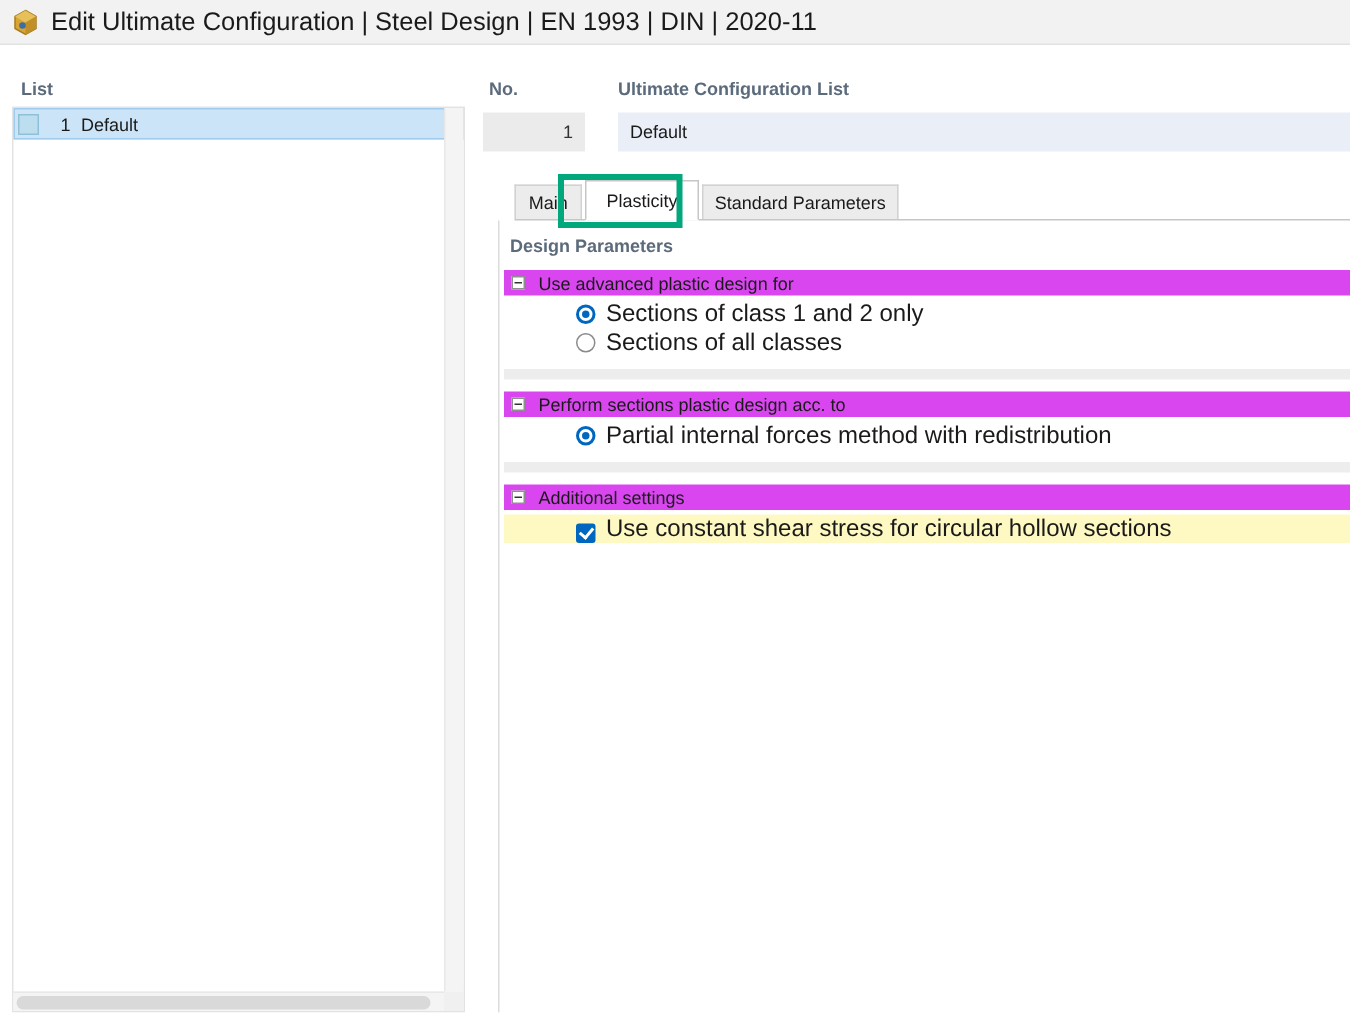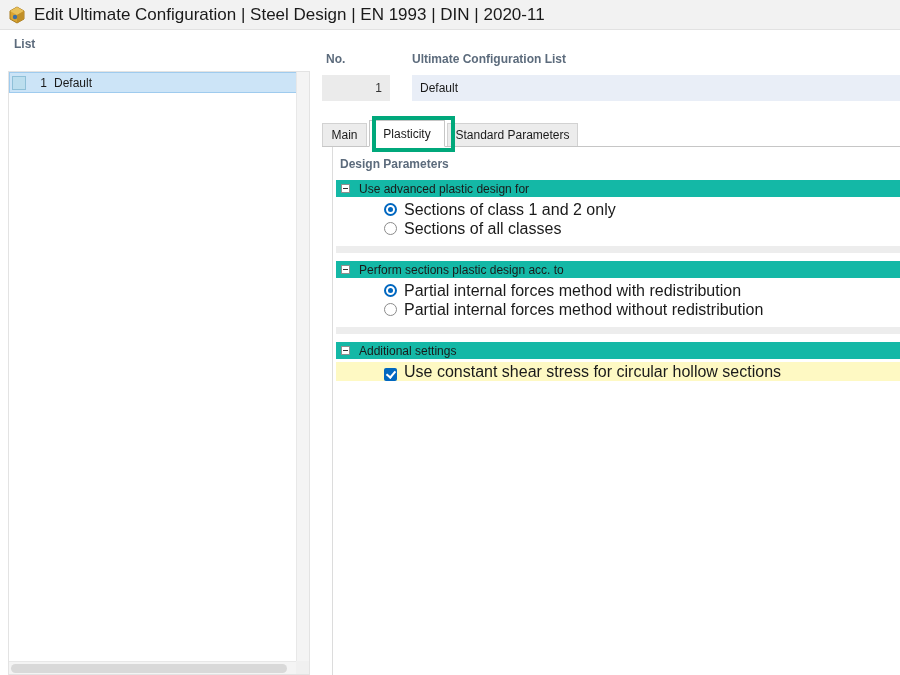--- a/index.html
+++ b/index.html
@@ -27,38 +27,38 @@
   .hthumb{position:absolute;left:2px;top:2px;height:9px;width:276px;background:#d9d9d9;border-radius:5px;}
   .scroll-corner{position:absolute;right:0;bottom:0;width:13px;height:13px;background:#f0f0f0;}
 
   
   .no-field{position:absolute;left:322px;top:75px;width:68px;height:26px;background:#ebebeb;
     font-size:12px;color:#333;text-align:right;line-height:26px;padding-right:8px;}
   .name-field{position:absolute;left:412px;top:75px;width:488px;height:26px;background:#e9eef7;
     font-size:12px;color:#1a1a1a;line-height:26px;padding-left:8px;}
 
   
-  .tabstrip{position:absolute;left:322px;top:120px;right:0;height:27px;
+  .tabstrip{position:absolute;left:343px;top:120px;right:0;height:27px;
     border-bottom:1px solid #c6c6c6;display:flex;align-items:flex-end;}
   .tab{height:23px;display:flex;align-items:center;justify-content:center;font-size:12px;color:#1a1a1a;
     background:#ececec;border:1px solid #d2d2d2;border-bottom:none;margin-right:2px;cursor:default;}
   .tab:nth-child(1){width:45px;}
   .tab:nth-child(2){width:76px;}
   .tab:nth-child(3){width:131px;}
   .tab.active{height:27px;background:#fff;border:1px solid #c6c6c6;border-bottom:1px solid #fff;
     margin-bottom:-1px;z-index:2;}
   .annotation{position:absolute;left:372px;top:116px;width:83px;height:36px;
     border:4px solid #00a87b;z-index:5;pointer-events:none;}
 
   
   .content-vline{position:absolute;left:332px;top:147px;bottom:0;width:1px;background:#dcdcdc;}
 
   
   .tree{position:absolute;left:336px;top:180px;right:0;}
-  .group-header{height:17px;background:#14b8a6;display:flex;align-items:center;
+  .group-header{height:17px;background:#d946ef;display:flex;align-items:center;
     padding-left:5px;margin-bottom:3px;}
   .expand-box{width:9px;height:9px;border:1px solid #8f8f8f;background:#fff;position:relative;
     margin-right:9px;flex:0 0 auto;}
   .expand-box::after{content:"";position:absolute;left:1px;right:1px;top:3px;height:1px;background:#333;}
   .group-title{font-size:12px;color:#1a1a1a;}
   .opt-row{height:19px;display:flex;align-items:center;padding-left:48px;font-size:16px;color:#1a1a1a;}
   .opt-row.highlight{background:#fef9c3;align-items:flex-end;}
   .ctl{margin-right:7px;flex:0 0 auto;}
   .radio{width:13px;height:13px;border-radius:50%;border:1px solid #8b8b8b;background:#fff;
     display:inline-block;position:relative;}
@@ -80,21 +80,21 @@
       <svg width="18" height="18" viewBox="0 0 18 18">
         <polygon points="9,1 16,5 16,13 9,17 2,13 2,5" fill="#d9a431" stroke="#a87b1f" stroke-width="1"></polygon>
         <polygon points="9,1 16,5 9,9 2,5" fill="#e8c05a"></polygon>
         <polygon points="9,9 16,5 16,13 9,17" fill="#c08f28"></polygon>
         <circle cx="7" cy="11" r="2.2" fill="#3a6ea5"></circle>
       </svg>
     </span>
     <span class="title-text">Edit Ultimate Configuration | Steel Design | EN 1993 | DIN | 2020-11</span>
   </div>
 
-  <div class="panel-label" style="left:14px;top:37px;">List</div>
+  <div class="panel-label" style="left:14px;top:52px;">List</div>
   <div class="listbox">
     <div class="list-row">
       <span class="row-icon"></span>
       <span class="row-no">1</span>
       <span>Default</span>
     </div>
     <div class="vscroll"></div>
     <div class="hscroll">
       <div class="hthumb"></div>
     </div>
@@ -137,24 +137,20 @@
 
     <div>
       <div class="group-header">
         <span class="expand-box"></span>
         <span class="group-title">Perform sections plastic design acc. to</span>
       </div>
       <div class="opt-row">
         <span class="radio checked ctl"></span>
         <span>Partial internal forces method with redistribution</span>
       </div>
-      <div class="opt-row">
-        <span class="radio ctl"></span>
-        <span>Partial internal forces method without redistribution</span>
-      </div>
     </div>
 
     <div class="sep"></div>
 
     <div>
       <div class="group-header">
         <span class="expand-box"></span>
         <span class="group-title">Additional settings</span>
       </div>
       <div class="opt-row highlight">

